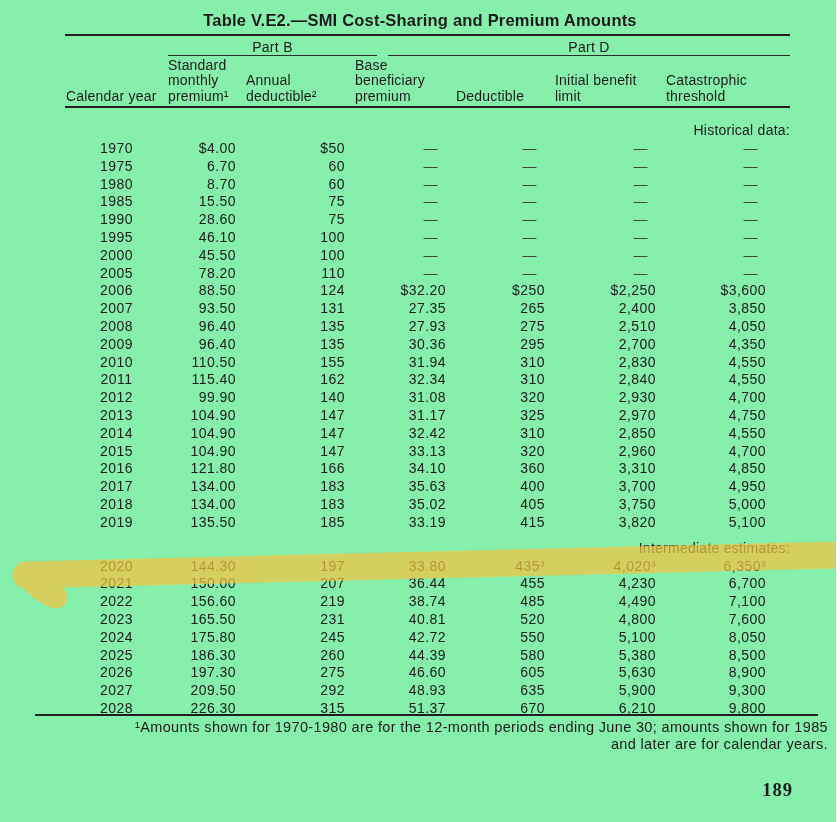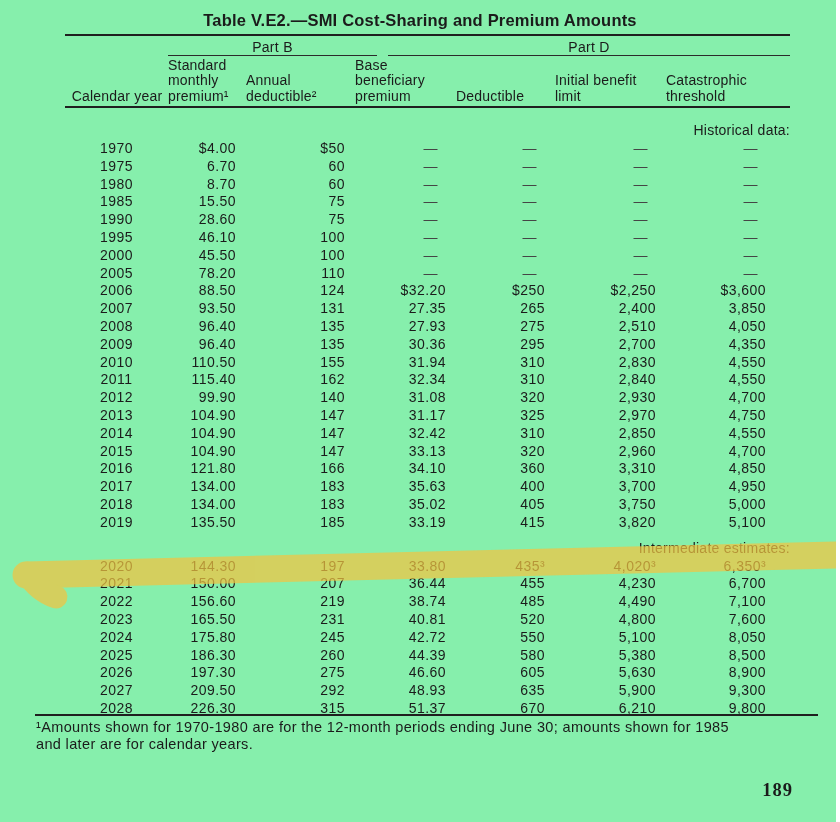--- a/index.html
+++ b/index.html
@@ -21,33 +21,33 @@
   .group-label.pd { left:388px; width:402px; }
   table.data-table {
     position:absolute; left:65px; top:38px; width:725px;
     border-collapse:collapse; table-layout:fixed; font-size:14px;
   }
   thead th {
     font-weight:normal; vertical-align:bottom; padding:0 0 2px 0;
     border-bottom:2px solid #1f1f1f; height:66px; line-height:15.5px;
     text-align:left; letter-spacing:0.2px;
   }
-  thead th.year-h { text-align:center; padding-left:1px; }
+  thead th.year-h { text-align:left; padding-left:1px; }
   tbody td { padding:0; line-height:17.8px; letter-spacing:0.45px; white-space:nowrap; }
   td.section-label { text-align:right; padding-left:1px; vertical-align:bottom; letter-spacing:0.25px; }
   tr.sec-0 td.section-label { height:32px; }
   tr.sec-1 td.section-label { height:26px; }
   td.year { text-align:center; }
   td.num  { text-align:right; padding-right:10px; }
   td.last { padding-right:24px; }
   td.dash { color:#454545; padding-right:18px; }
   td.dash.last { padding-right:32px; }
   .footnote {
     position:absolute; left:36px; top:719px; width:792px;
-    font-size:14.5px; line-height:16.5px; letter-spacing:0.35px;
+    font-size:14.5px; line-height:16.5px; letter-spacing:0.35px;text-align:right;
   }
   .pageno {
     position:absolute; right:43px; top:780px;
     font-family:"Liberation Serif", serif; font-weight:bold; font-size:18.5px; letter-spacing:1px;margin-left:14px;
   }
   svg.highlight { position:absolute; left:0; top:0; z-index:5; pointer-events:none; }
 </style>
 </head>
 <body>
 

